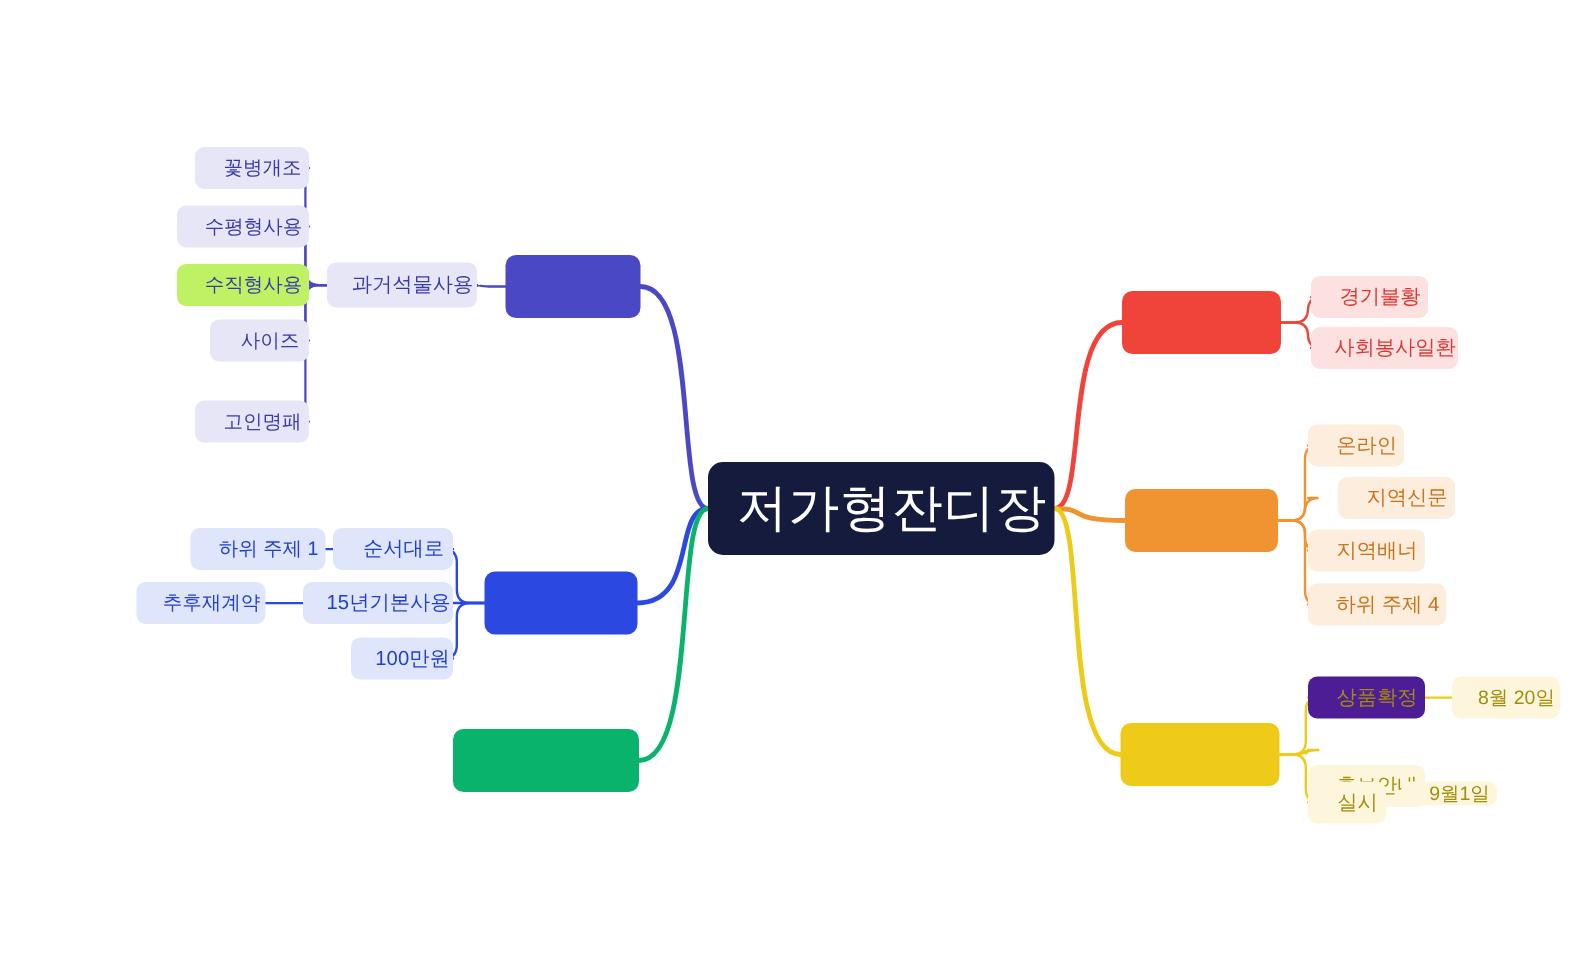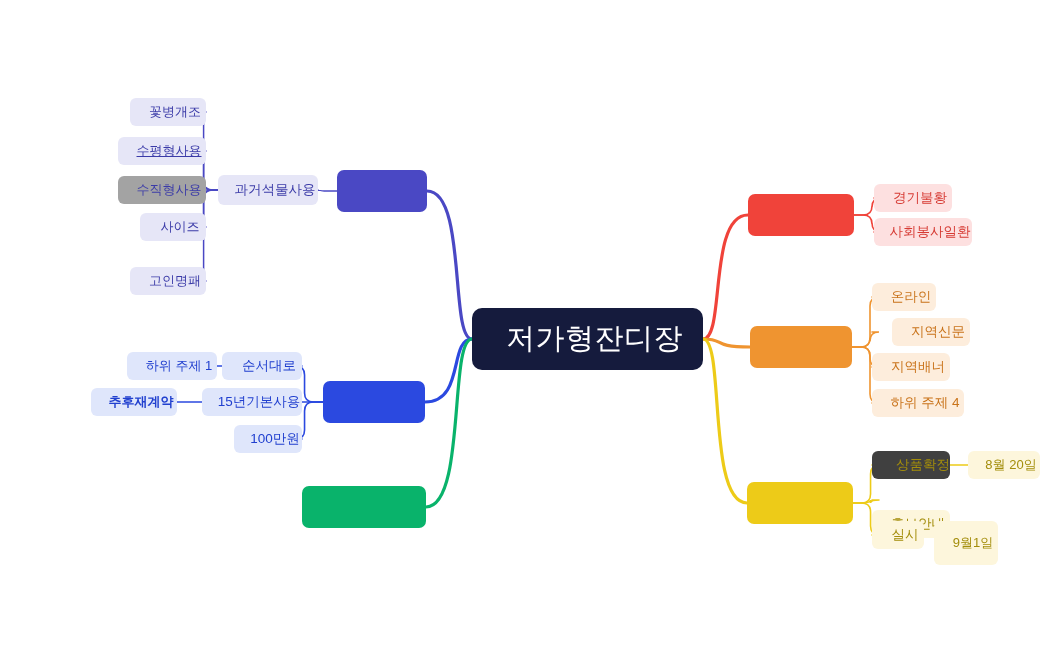--- a/index.html
+++ b/index.html
@@ -32,21 +32,21 @@
     justify-content: center;
     white-space: nowrap;
     text-align: center;
     padding-left: 14px;
   }
   
   .node.root {
     background: #151b3d;
     color: #ffffff;
     border-radius: 10px;
-    font-size: 29px;
+    font-size: 34px;
     letter-spacing: 0.5px;
   }
   
   .node.l1 {
     color: #ffffff;
     border-radius: 7px;
     font-size: 18px;
   }
   
   .node.l2, .node.l3 {
@@ -96,45 +96,45 @@
     </div>
     <div class="node l1" style="left: 337px; top: 170px; width: 90px; height: 42px; background: rgb(74, 72, 196); color: rgb(255, 255, 255);">
       <span></span>
     </div>
     <div class="node l2" style="left: 218px; top: 175px; width: 100px; height: 30px; background: rgb(230, 230, 247); color: rgb(59, 59, 168);">
       <span>과거석물사용</span>
     </div>
     <div class="node l3" style="left: 130px; top: 98px; width: 76px; height: 28px; background: rgb(230, 230, 247); color: rgb(59, 59, 168);">
       <span>꽃병개조</span>
     </div>
-    <div class="node l3" style="left: 118px; top: 137px; width: 88px; height: 28px; background: rgb(230, 230, 247); color: rgb(59, 59, 168); text-decoration: underline;">
+    <div class="node l3" style="left: 118px; top: 137px; width: 88px; height: 28px; background: rgb(230, 230, 247); color: rgb(59, 59, 168);">
       <span>수평형사용</span>
     </div>
-    <div class="node l3" style="left: 118px; top: 176px; width: 88px; height: 28px; background: #a3a3a3; color: rgb(59, 59, 168);">
+    <div class="node l3" style="left: 118px; top: 176px; width: 88px; height: 28px; background: #bef264; color: rgb(59, 59, 168);">
       <span>수직형사용</span>
     </div>
     <div class="node l3" style="left: 140px; top: 213px; width: 66px; height: 28px; background: rgb(230, 230, 247); color: rgb(59, 59, 168);">
       <span>사이즈</span>
     </div>
     <div class="node l3" style="left: 130px; top: 267px; width: 76px; height: 28px; background: rgb(230, 230, 247); color: rgb(59, 59, 168);">
       <span>고인명패</span>
     </div>
     <div class="node l1" style="left: 323px; top: 381px; width: 102px; height: 42px; background: rgb(43, 73, 224); color: rgb(255, 255, 255);">
       <span></span>
     </div>
     <div class="node l2" style="left: 222px; top: 352px; width: 80px; height: 28px; background: rgb(223, 230, 251); color: rgb(33, 64, 207);">
       <span>순서대로</span>
     </div>
     <div class="node l3" style="left: 127px; top: 352px; width: 90px; height: 28px; background: rgb(223, 230, 251); color: rgb(33, 64, 207);">
       <span>하위 주제 1</span>
     </div>
     <div class="node l2" style="left: 202px; top: 388px; width: 100px; height: 28px; background: rgb(223, 230, 251); color: rgb(33, 64, 207);">
       <span>15년기본사용</span>
     </div>
-    <div class="node l3" style="left: 91px; top: 388px; width: 86px; height: 28px; background: rgb(223, 230, 251); color: rgb(33, 64, 207); font-weight: bold;">
+    <div class="node l3" style="left: 91px; top: 388px; width: 86px; height: 28px; background: rgb(223, 230, 251); color: rgb(33, 64, 207);">
       <span>추후재계약</span>
     </div>
     <div class="node l2" style="left: 234px; top: 425px; width: 68px; height: 28px; background: rgb(223, 230, 251); color: rgb(33, 64, 207);">
       <span>100만원</span>
     </div>
     <div class="node l1" style="left: 302px; top: 486px; width: 124px; height: 42px; background: rgb(9, 179, 107); color: rgb(255, 255, 255);">
       <span></span>
     </div>
     <div class="node l1" style="left: 748px; top: 194px; width: 106px; height: 42px; background: rgb(240, 67, 58); color: rgb(255, 255, 255);">
       <span></span>
@@ -156,28 +156,28 @@
     </div>
     <div class="node l2" style="left: 872px; top: 353px; width: 78px; height: 28px; background: rgb(253, 237, 220); color: rgb(201, 115, 26);">
       <span>지역배너</span>
     </div>
     <div class="node l2" style="left: 872px; top: 389px; width: 92px; height: 28px; background: rgb(253, 237, 220); color: rgb(201, 115, 26);">
       <span>하위 주제 4</span>
     </div>
     <div class="node l1" style="left: 747px; top: 482px; width: 106px; height: 42px; background: rgb(237, 203, 24); color: rgb(255, 255, 255);">
       <span></span>
     </div>
-    <div class="node l2" style="left: 872px; top: 451px; width: 78px; height: 28px; background: #404040; color: rgb(163, 141, 11); justify-content: flex-end;">
+    <div class="node l2" style="left: 872px; top: 451px; width: 78px; height: 28px; background: #4c1d95; color: rgb(163, 141, 11);">
       <span>상품확정</span>
     </div>
     <div class="node l3" style="left: 968px; top: 451px; width: 72px; height: 28px; background: rgb(253, 246, 220); color: rgb(163, 141, 11);">
       <span>8월 20일</span>
     </div>
     <div class="node l2" style="left: 872px; top: 486px; width: 78px; height: 28px; background: rgb(253, 246, 220); color: rgb(163, 141, 11); margin-top: 24px;">
       <span>홍보안내</span>
     </div>
     <div class="node l2" style="left: 872px; top: 521px; width: 52px; height: 28px; background: rgb(253, 246, 220); color: rgb(163, 141, 11);">
       <span>실시</span>
     </div>
-    <div class="node l3" style="left: 934px; top: 521px; width: 64px; height: 44px; background: rgb(253, 246, 220); color: rgb(163, 141, 11);">
+    <div class="node l3" style="left: 934px; top: 521px; width: 64px; height: 16px; background: rgb(253, 246, 220); color: rgb(163, 141, 11);">
       <span>9월1일</span>
     </div>
   </div>
 
 </body></html>

